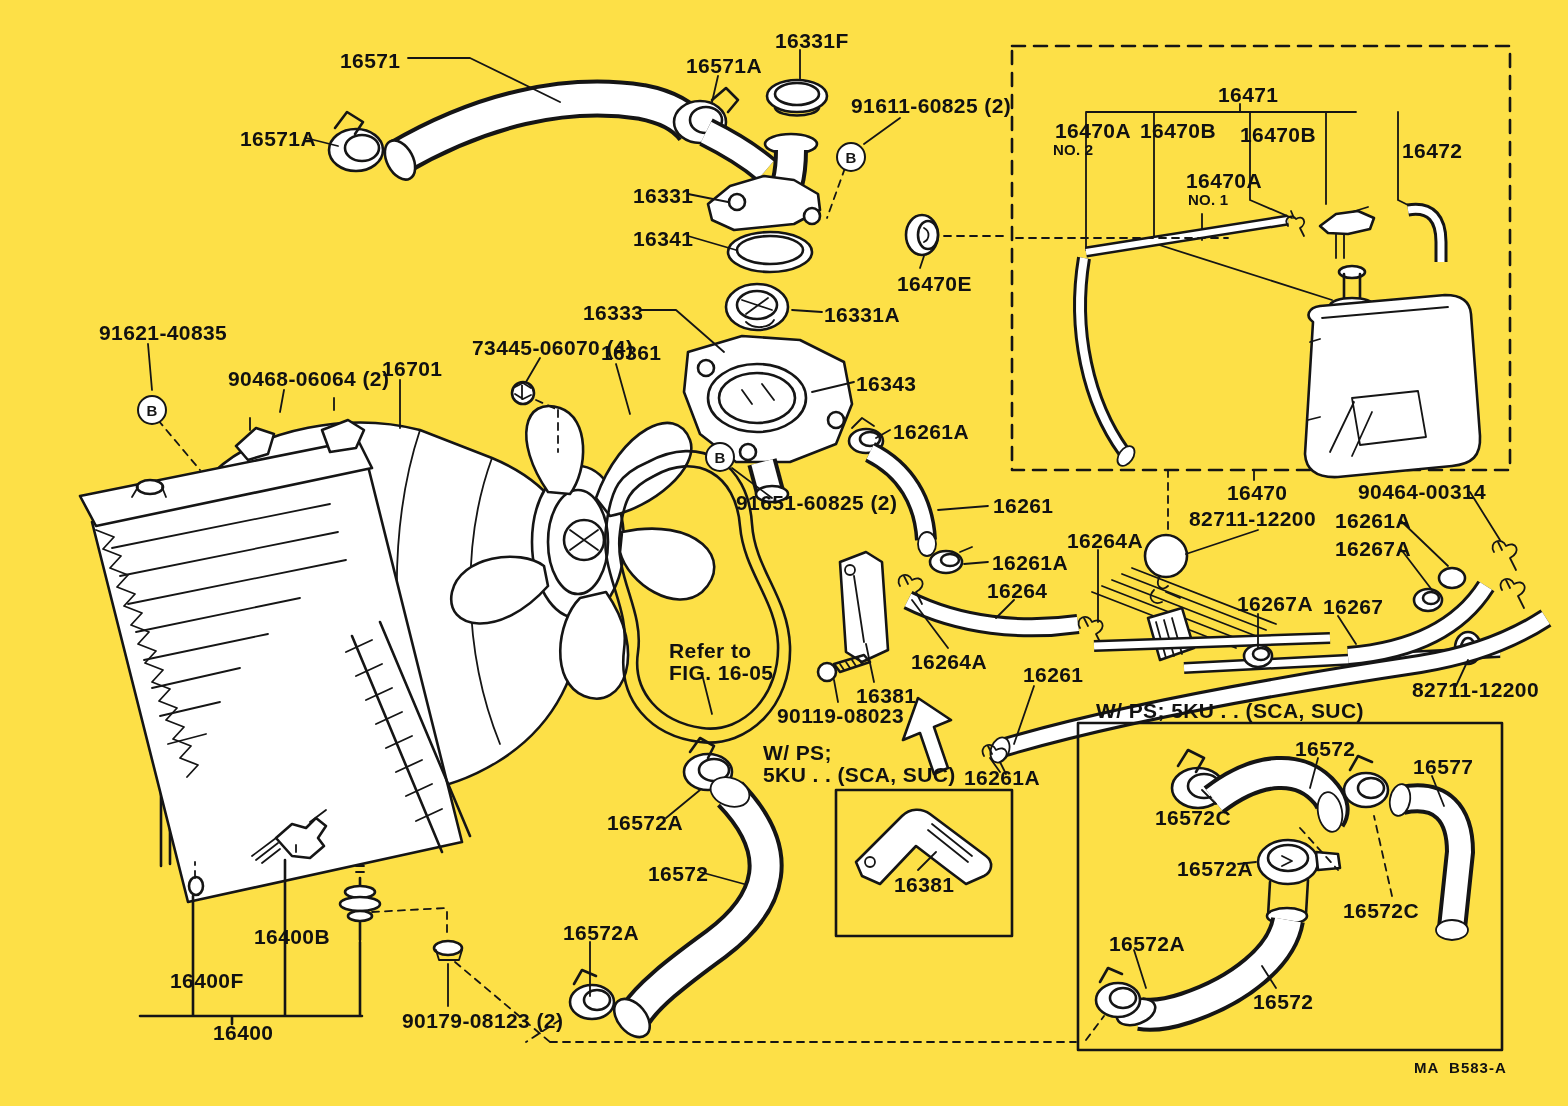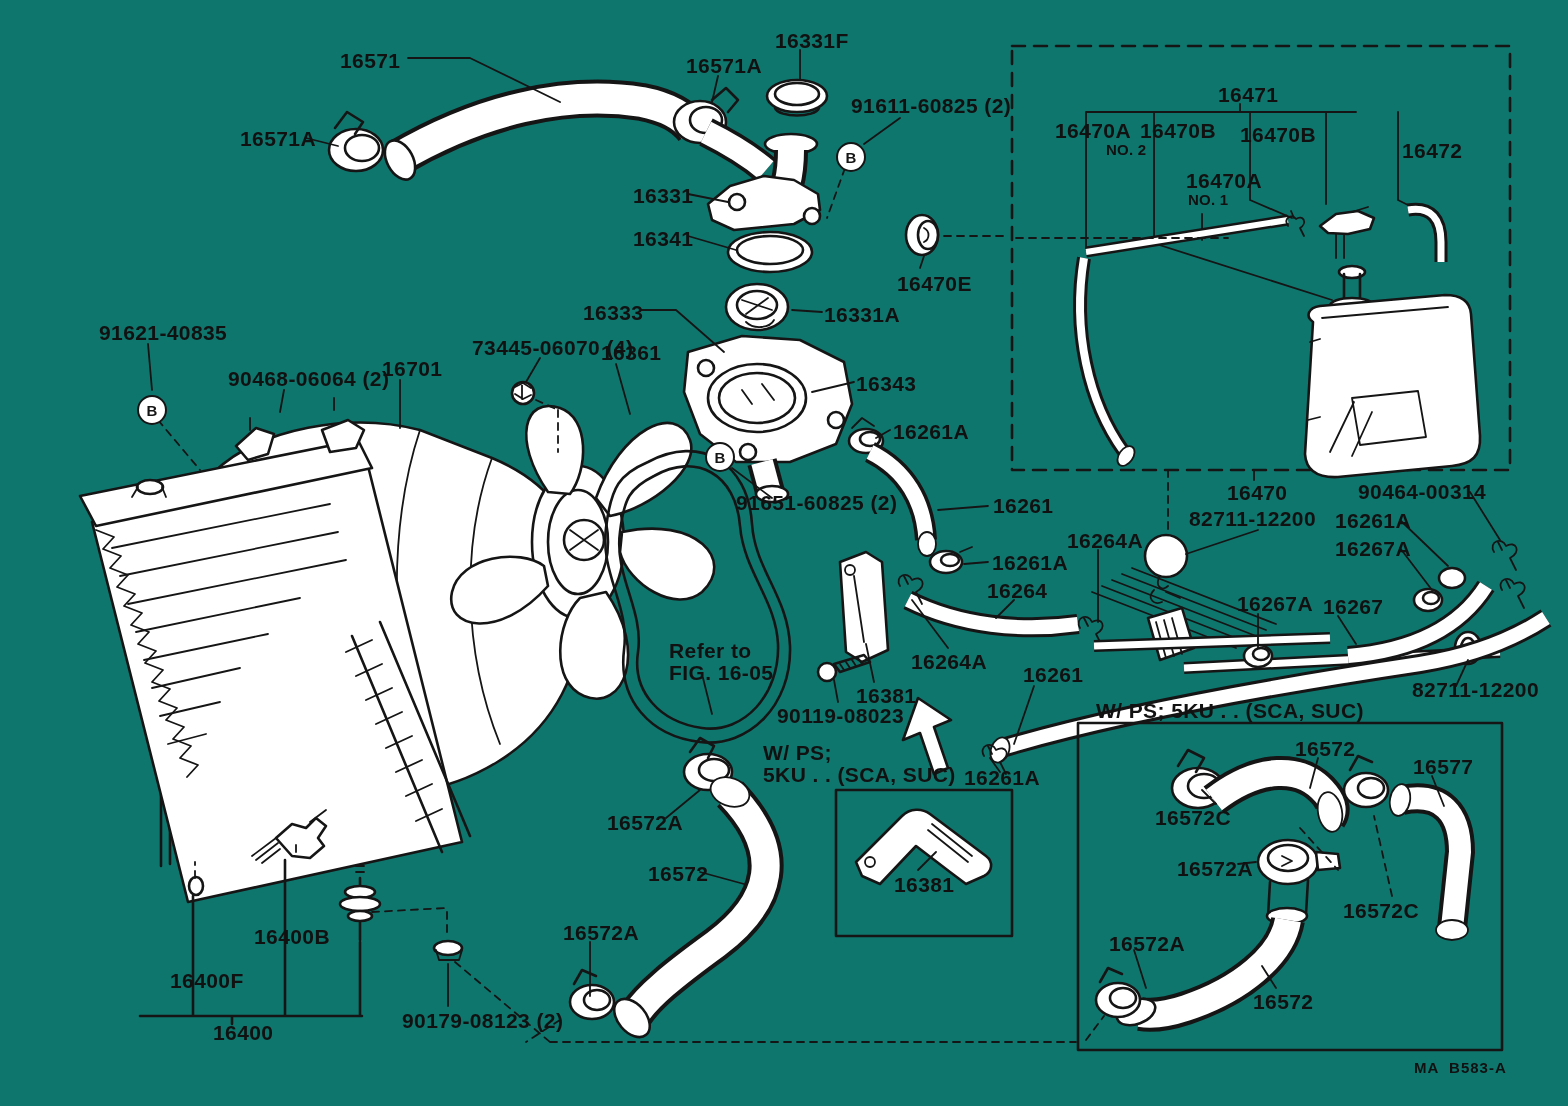--- a/index.html
+++ b/index.html
@@ -1,16 +1,16 @@
 <!DOCTYPE html>
 <html><head>
 <meta charset="utf-8">
 <style>
   html,body{margin:0;padding:0;background:#e8e8e8;}
-  #canvas{position:relative;width:1568px;height:1106px;background:#0f766e;overflow:hidden;
+  #canvas{position:relative;width:1568px;height:1106px;background:#fde047;overflow:hidden;
           font-family:"Liberation Sans",sans-serif;}
   #art{position:absolute;left:0;top:0;}
   .ln{fill:none;stroke:#151515;stroke-width:2.6;stroke-linejoin:round;stroke-linecap:round;}
   .ln15{fill:none;stroke:#151515;stroke-width:1.8;stroke-linejoin:round;stroke-linecap:round;}
   .fillw{fill:#ffffff;}
   .dash{stroke-dasharray:13 9;}
   .dashf{stroke-dasharray:7 6;}
   .to{fill:none;stroke:#151515;stroke-linecap:butt;}
   .ti{fill:none;stroke:#ffffff;stroke-linecap:butt;}
   .lbl{position:absolute;font-weight:bold;font-size:21px;line-height:1.07;color:#111;
@@ -299,21 +299,21 @@
   <div class="lbl" style="left:472px;top:337px">73445-06070 (4)</div>
   <div class="lbl" style="left:601px;top:342px">16361</div>
   <div class="lbl" style="left:228px;top:368px">90468-06064 (2)</div>
   <div class="lbl" style="left:382px;top:358px">16701</div>
   <div class="lbl" style="left:856px;top:373px">16343</div>
   <div class="lbl" style="left:893px;top:421px">16261A</div>
   <div class="lbl" style="left:736px;top:492px">91651-60825 (2)</div>
   <div class="lbl" style="left:993px;top:495px">16261</div>
   <div class="lbl" style="left:1218px;top:84px">16471</div>
   <div class="lbl" style="left:1055px;top:120px">16470A</div>
-  <div class="lbl sm" style="left:1106px;top:142px">NO. 2</div>
+  <div class="lbl sm" style="left:1053px;top:142px">NO. 2</div>
   <div class="lbl" style="left:1140px;top:120px">16470B</div>
   <div class="lbl" style="left:1240px;top:124px">16470B</div>
   <div class="lbl" style="left:1402px;top:140px">16472</div>
   <div class="lbl" style="left:1186px;top:170px">16470A</div>
   <div class="lbl sm" style="left:1188px;top:192px">NO. 1</div>
   <div class="lbl" style="left:1227px;top:482px">16470</div>
   <div class="lbl" style="left:1358px;top:481px">90464-00314</div>
   <div class="lbl" style="left:1189px;top:508px">82711-12200</div>
   <div class="lbl" style="left:1335px;top:510px">16261A</div>
   <div class="lbl" style="left:1335px;top:538px">16267A</div>

